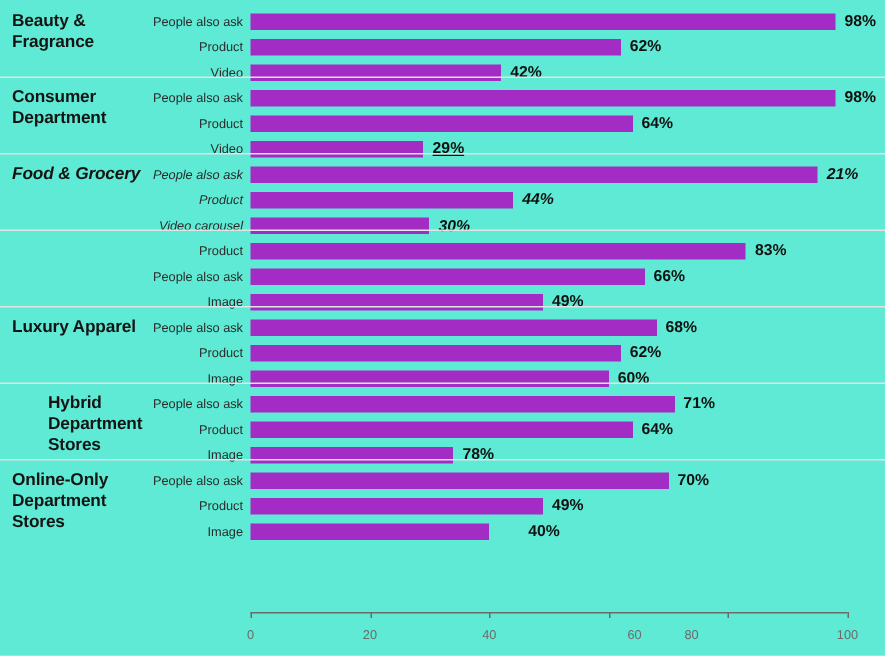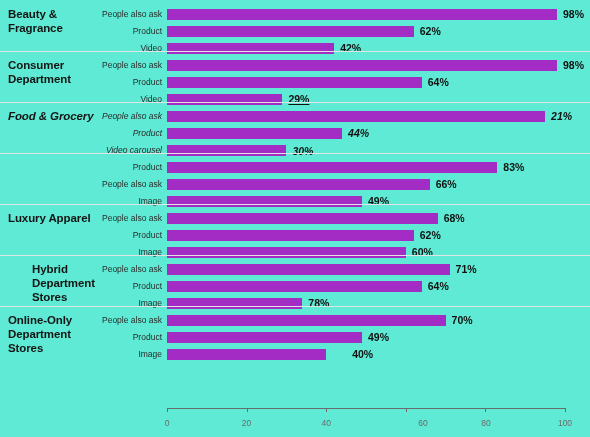--- a/index.html
+++ b/index.html
@@ -251,18 +251,18 @@
     <div id="axis-ticks">
         <div class="axis-tick" style="left: 167px; background: rgb(107, 107, 107);"></div>
         <div class="axis-tick-label" style="left: 167px; color: rgb(107, 107, 107);">0</div>
         <div class="axis-tick" style="left: 246.6px; background: rgb(107, 107, 107);"></div>
         <div class="axis-tick-label" style="left: 246.6px; color: rgb(107, 107, 107);">20</div>
         <div class="axis-tick" style="left: 326.2px; background: rgb(107, 107, 107);"></div>
         <div class="axis-tick-label" style="left: 326.2px; color: rgb(107, 107, 107);">40</div>
         <div class="axis-tick" style="left: 405.8px; background: rgb(107, 107, 107);"></div>
         <div class="axis-tick-label" style="left: 423px; color: rgb(107, 107, 107);">60</div>
         <div class="axis-tick" style="left: 485.4px; background: rgb(107, 107, 107);"></div>
-        <div class="axis-tick-label" style="left: 486px; color: rgb(107, 107, 107); text-align: center;">80</div>
+        <div class="axis-tick-label" style="left: 461px; color: rgb(107, 107, 107); text-align: center;">80</div>
         <div class="axis-tick" style="left: 565px; background: rgb(107, 107, 107);"></div>
         <div class="axis-tick-label" style="left: 565px; color: rgb(107, 107, 107);">100</div>
       </div>
   </div>
 </div>
 
 </body></html>

